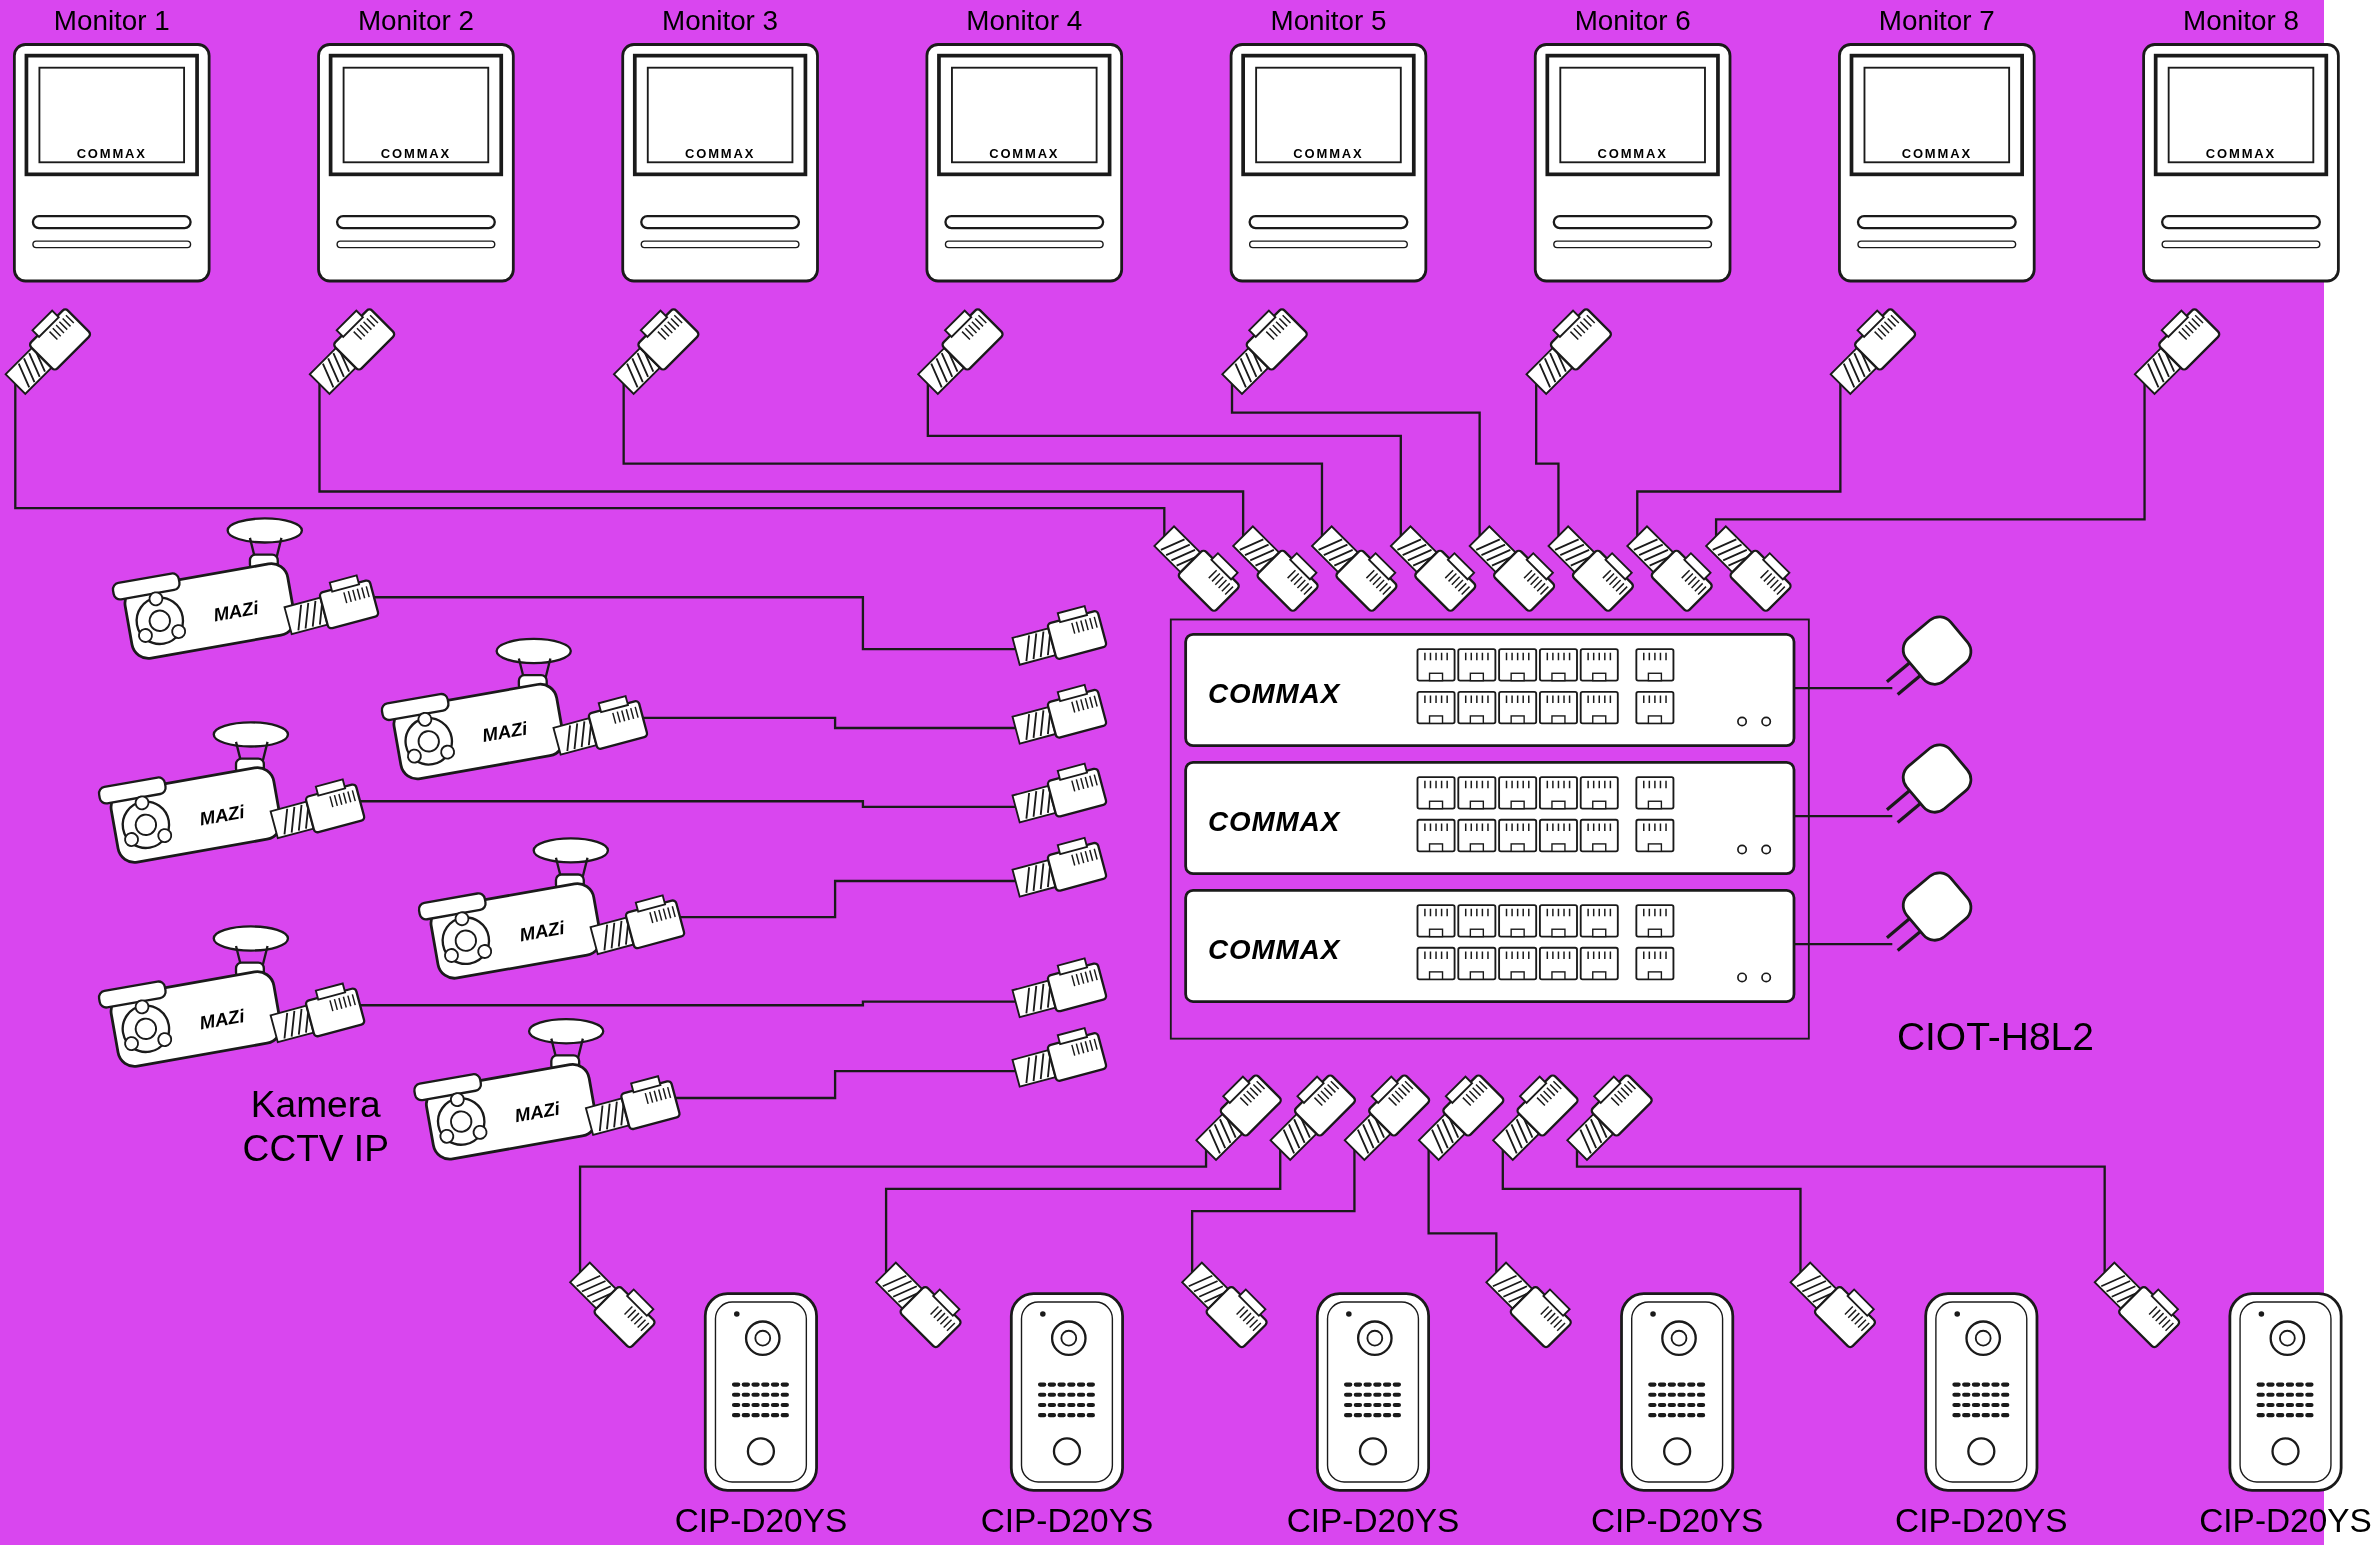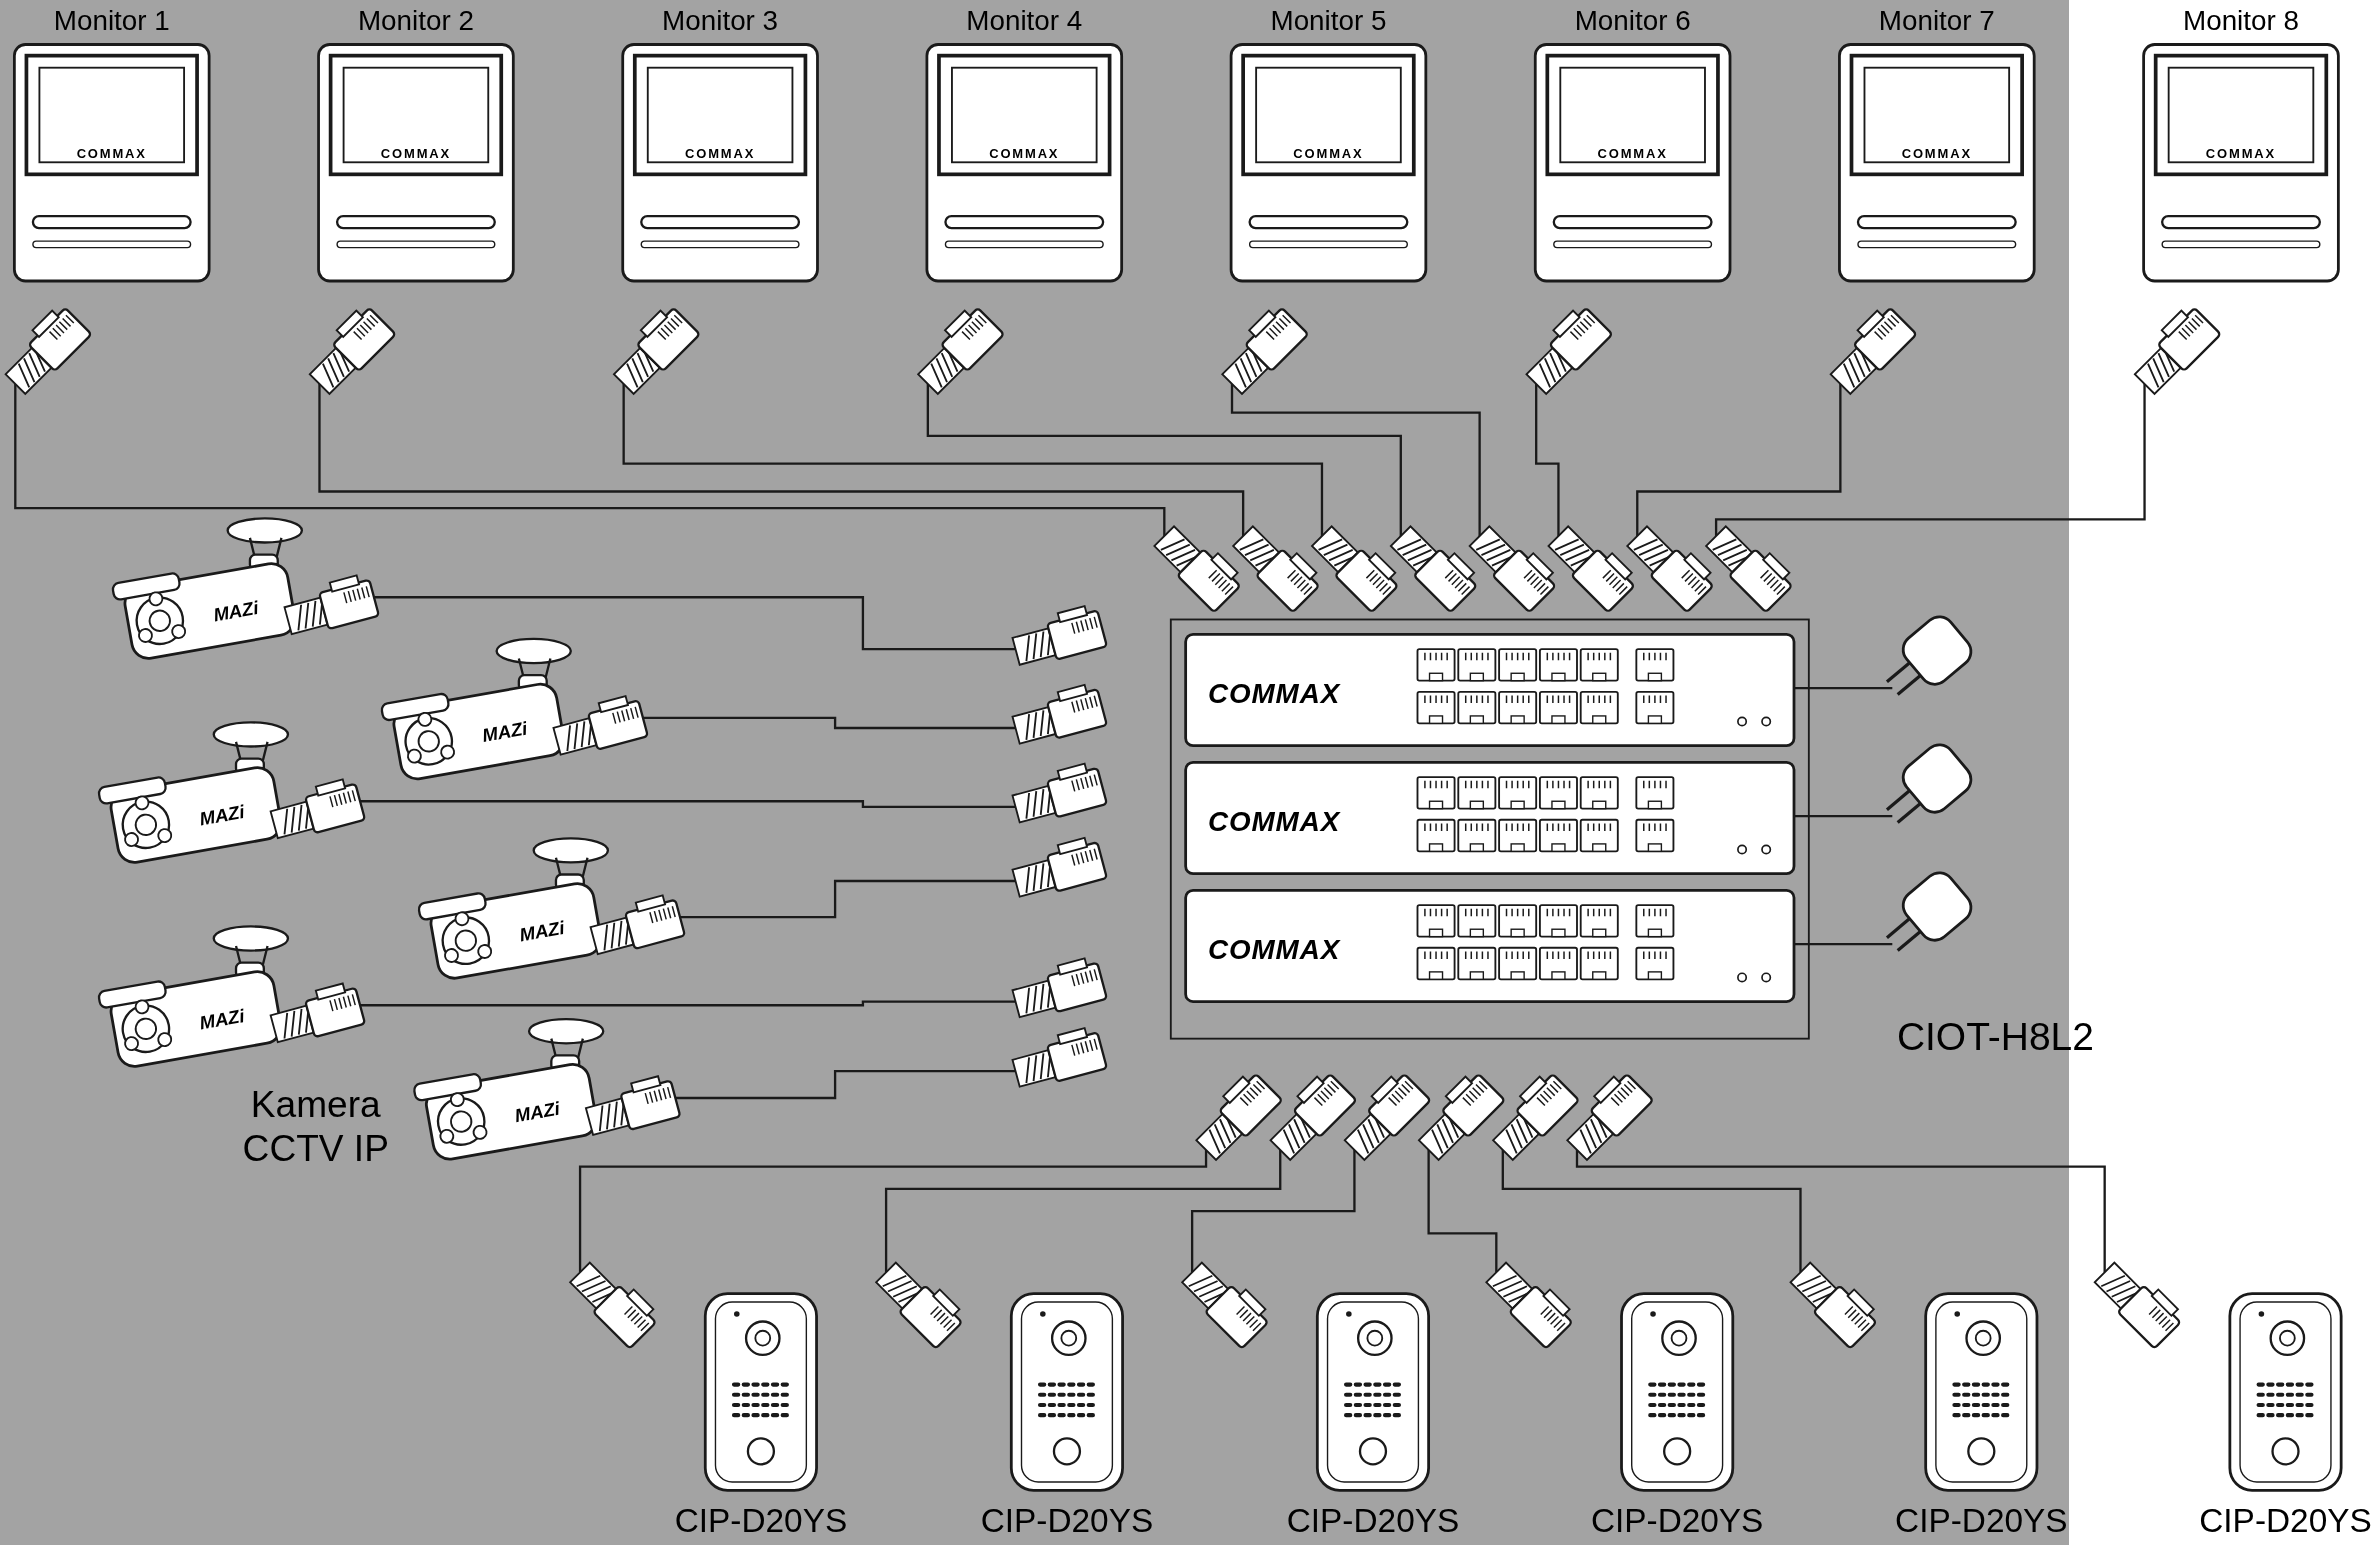--- a/index.html
+++ b/index.html
@@ -1,17 +1,17 @@
 <!DOCTYPE html>
 <html style="font-size:15px"><head>
 <meta charset="utf-8">
 <style>
   * { box-sizing: border-box; }
   html, body { margin:0; padding:0; background:#ffffff; }
-  .diagram-wrap { width:2069px; height:1545px; background:#a3a3a3;text-align:right; }
+  .diagram-wrap { width:2324px; height:1545px; background:#d946ef;text-align:right; }
   svg { display:block; }
   text { font-family:"Liberation Sans","DejaVu Sans",sans-serif; fill:#000; }
   .monitor-label { font-size:30px; text-anchor:middle; }
   .brand-small   { font-size:14px; font-weight:bold; letter-spacing:2px; text-anchor:middle; }
   .switch-brand  { font-size:30px; font-weight:bold; font-style:italic; letter-spacing:1px; }
   .model-label   { font-size:42px; }
   .camera-brand  { font-size:20px; font-weight:bold; font-style:italic; text-anchor:middle; }
   .group-label   { font-size:40px; text-anchor:middle; }
   .station-label { font-size:36px; text-anchor:middle; }
   .cable { fill:none; stroke:#1a1a1a; stroke-width:2.5px; }

